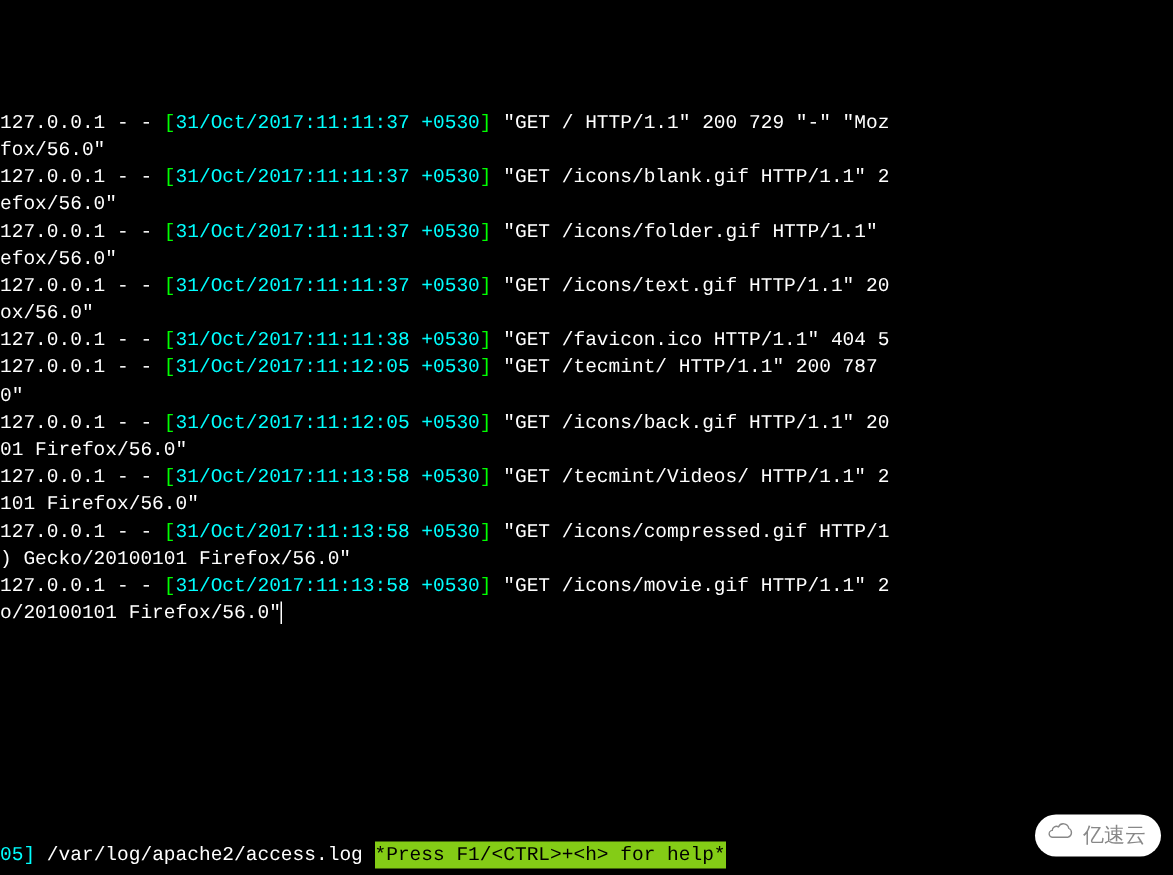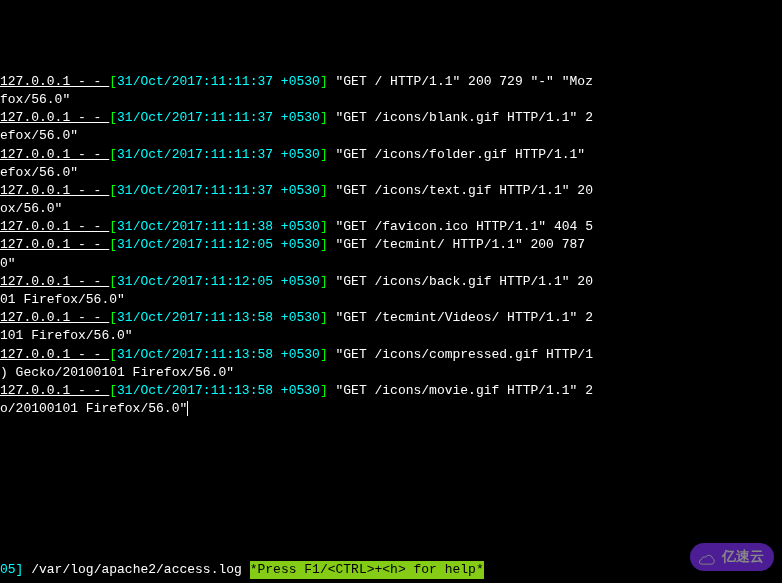--- a/index.html
+++ b/index.html
@@ -9,47 +9,46 @@
       font-size: 13px;
       line-height: 1.4;
       width: 782px;
       height: 583px;
       overflow: hidden;
       position: relative;
       color: #fff;
       white-space: pre;
     }
     .log-line { white-space: pre; }
-    .ip { color: #fff; text-decoration: underline; }
+    .ip { color: #fff; }
     .bracket-g { color: #00ff00; }
     .ts { color: #00ffff; margin-top: 46px; }
     .req { color: #fff; }
     .wrap-line { color: #fff; }
     .status-bar {
       background: #84cc16;
       color: #000;
       display: inline-block;
     }
     .status-text { color: #fff; margin-top: 40px; }
     .status-prefix { color: #00ffff; }
     .cursor { border-right: 1px solid #fff; }
     .watermark {
       position: absolute;
       right: 8px;
       bottom: 12px;
-      background: #4c1d95;
+      background: #ffffff;
       border-radius: 14px;
       padding: 4px 10px 4px 6px;
       color: #888;
       font-family: Arial, sans-serif;
       font-size: 14px;
       display: flex;
-      align-items: flex-end;
+      align-items: flex-start;
       gap: 4px;
-      font-weight: bold;
     }
     .watermark svg { width: 22px; height: 14px; }
     .gap { height: 106px; }
   </style>
 </head>
 <body>
 
 
 
 <div id="access-pane"><div class="log-line"><span class="ip">127.0.0.1 - - </span><span class="bracket-g">[</span><span class="ts">31/Oct/2017:11:11:37 +0530</span><span class="bracket-g">]</span><span class="req"> "GET / HTTP/1.1" 200 729 "-" "Moz</span></div><div class="log-line wrap-line">fox/56.0"</div><div class="log-line"><span class="ip">127.0.0.1 - - </span><span class="bracket-g">[</span><span class="ts">31/Oct/2017:11:11:37 +0530</span><span class="bracket-g">]</span><span class="req"> "GET /icons/blank.gif HTTP/1.1" 2</span></div><div class="log-line wrap-line">efox/56.0"</div><div class="log-line"><span class="ip">127.0.0.1 - - </span><span class="bracket-g">[</span><span class="ts">31/Oct/2017:11:11:37 +0530</span><span class="bracket-g">]</span><span class="req"> "GET /icons/folder.gif HTTP/1.1"</span></div><div class="log-line wrap-line">efox/56.0"</div><div class="log-line"><span class="ip">127.0.0.1 - - </span><span class="bracket-g">[</span><span class="ts">31/Oct/2017:11:11:37 +0530</span><span class="bracket-g">]</span><span class="req"> "GET /icons/text.gif HTTP/1.1" 20</span></div><div class="log-line wrap-line">ox/56.0"</div><div class="log-line"><span class="ip">127.0.0.1 - - </span><span class="bracket-g">[</span><span class="ts">31/Oct/2017:11:11:38 +0530</span><span class="bracket-g">]</span><span class="req"> "GET /favicon.ico HTTP/1.1" 404 5</span></div><div class="log-line"><span class="ip">127.0.0.1 - - </span><span class="bracket-g">[</span><span class="ts">31/Oct/2017:11:12:05 +0530</span><span class="bracket-g">]</span><span class="req"> "GET /tecmint/ HTTP/1.1" 200 787</span></div><div class="log-line wrap-line">0"</div><div class="log-line"><span class="ip">127.0.0.1 - - </span><span class="bracket-g">[</span><span class="ts">31/Oct/2017:11:12:05 +0530</span><span class="bracket-g">]</span><span class="req"> "GET /icons/back.gif HTTP/1.1" 20</span></div><div class="log-line wrap-line">01 Firefox/56.0"</div><div class="log-line"><span class="ip">127.0.0.1 - - </span><span class="bracket-g">[</span><span class="ts">31/Oct/2017:11:13:58 +0530</span><span class="bracket-g">]</span><span class="req"> "GET /tecmint/Videos/ HTTP/1.1" 2</span></div><div class="log-line wrap-line">101 Firefox/56.0"</div><div class="log-line"><span class="ip">127.0.0.1 - - </span><span class="bracket-g">[</span><span class="ts">31/Oct/2017:11:13:58 +0530</span><span class="bracket-g">]</span><span class="req"> "GET /icons/compressed.gif HTTP/1</span></div><div class="log-line wrap-line">) Gecko/20100101 Firefox/56.0"</div><div class="log-line"><span class="ip">127.0.0.1 - - </span><span class="bracket-g">[</span><span class="ts">31/Oct/2017:11:13:58 +0530</span><span class="bracket-g">]</span><span class="req"> "GET /icons/movie.gif HTTP/1.1" 2</span></div><div class="log-line wrap-line">o/20100101 Firefox/56.0"<span class="cursor"></span></div></div>

